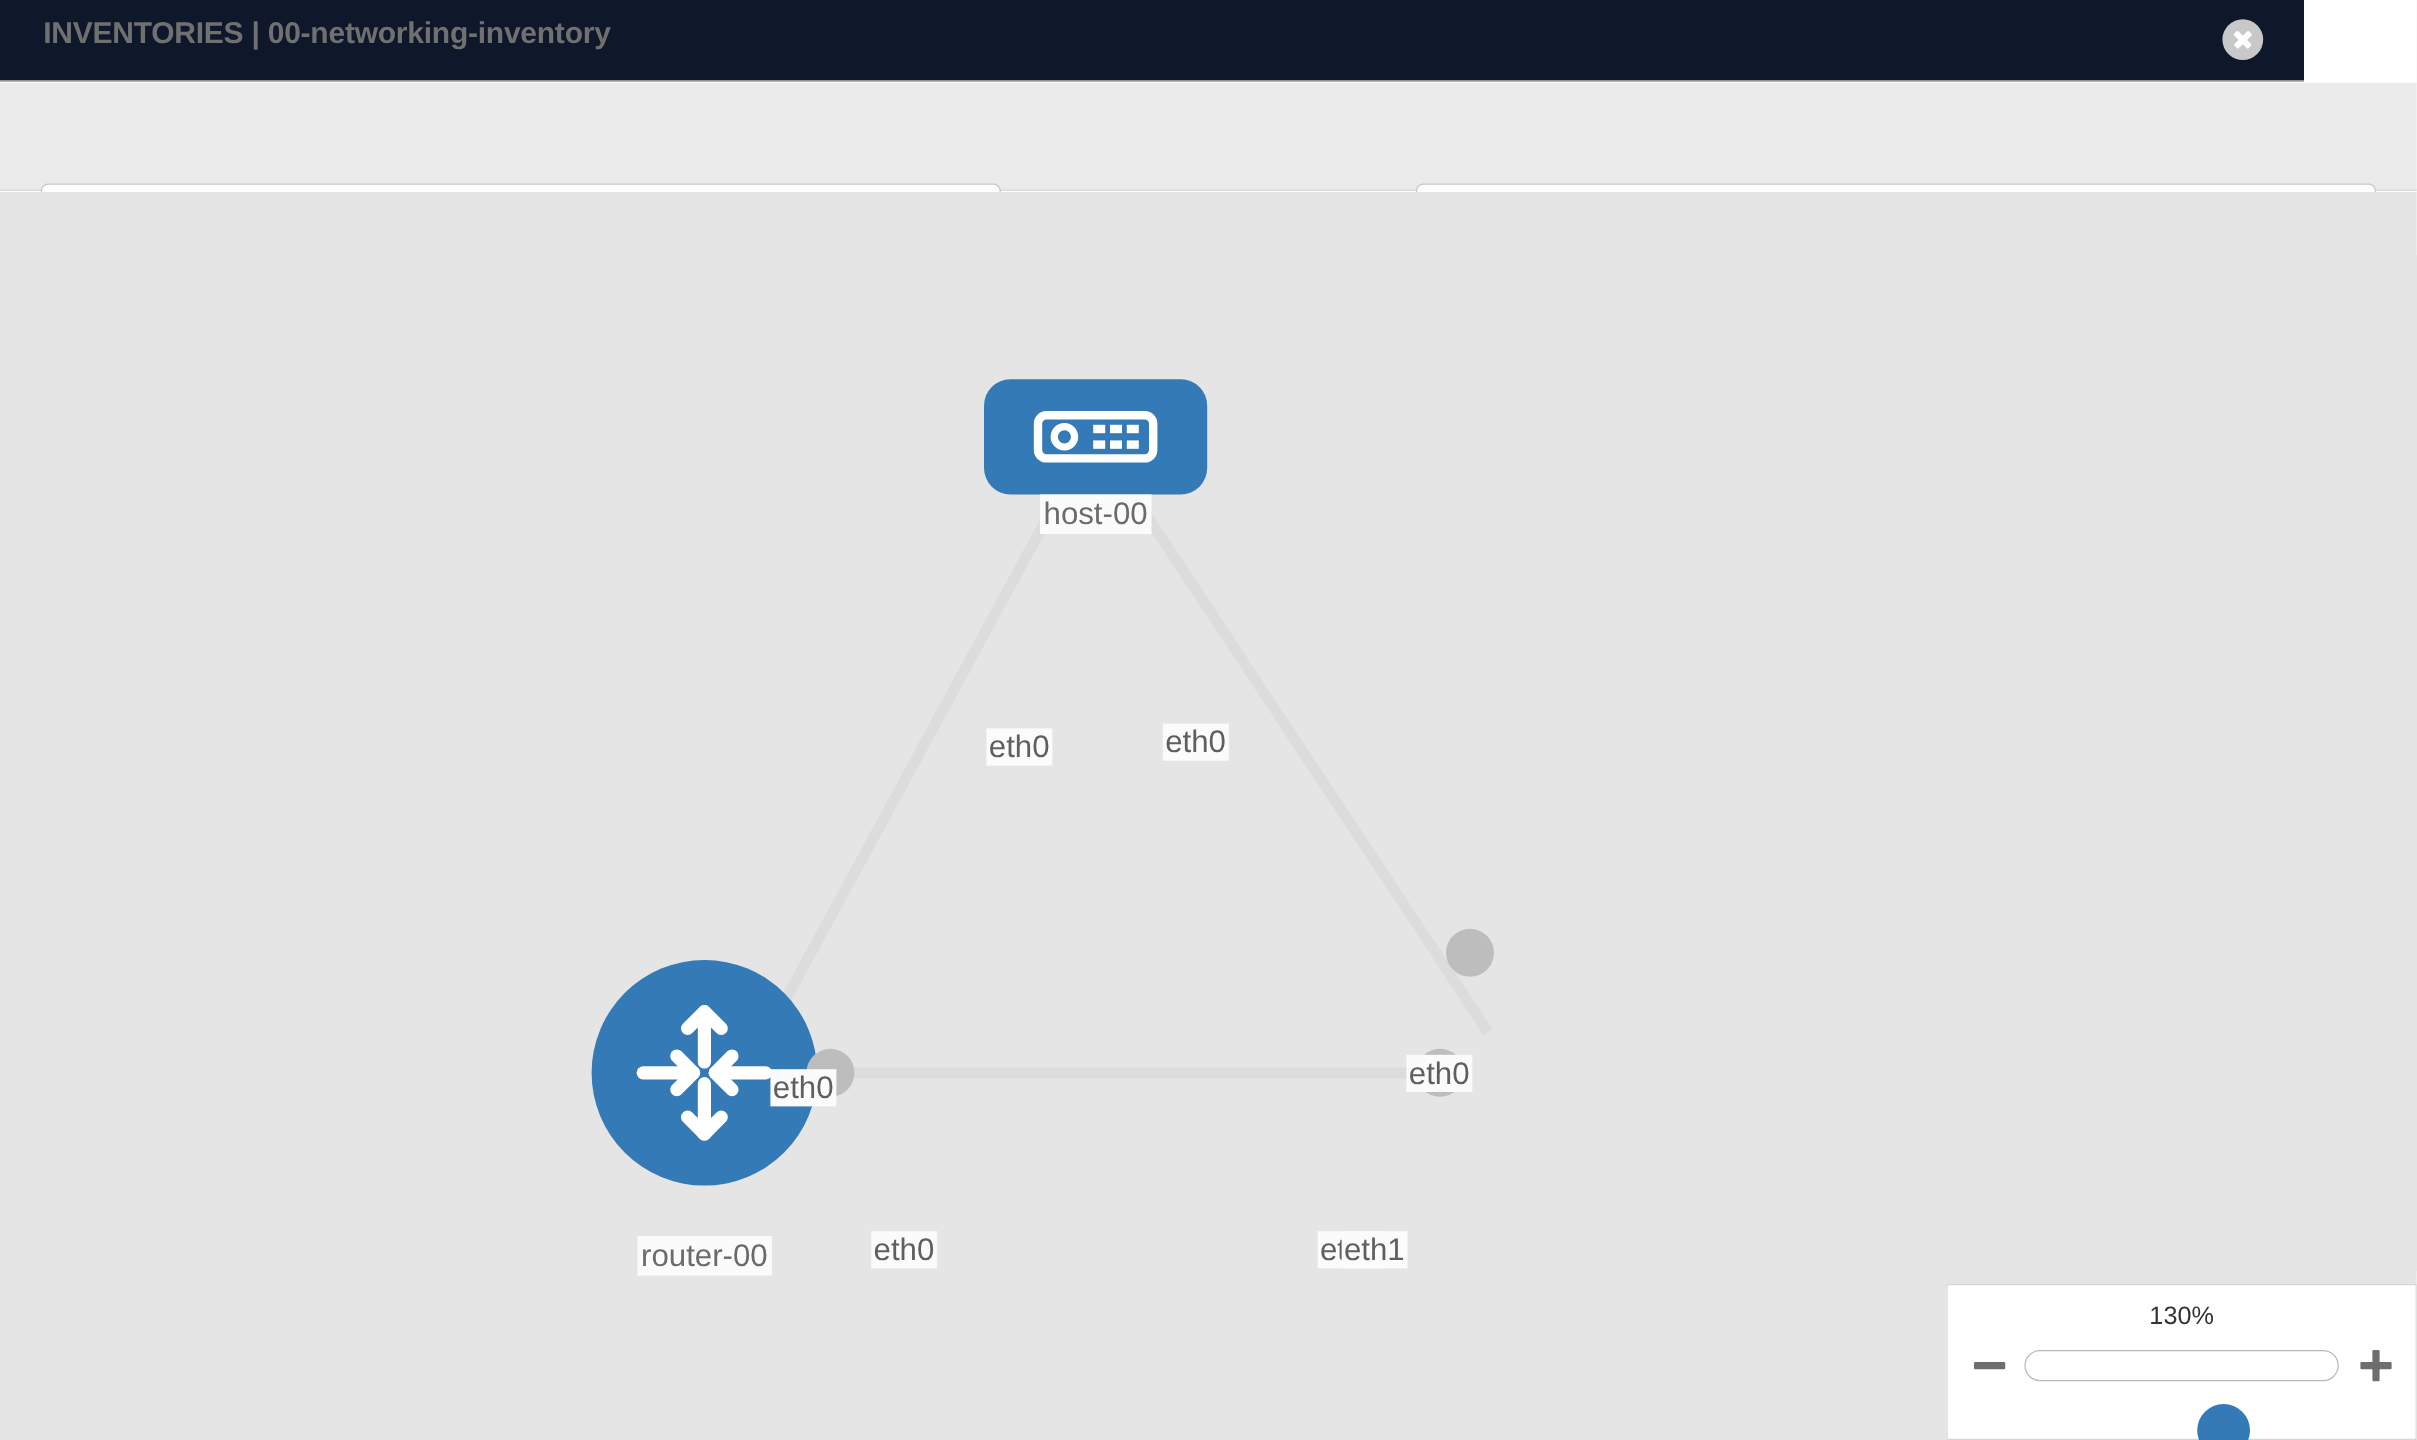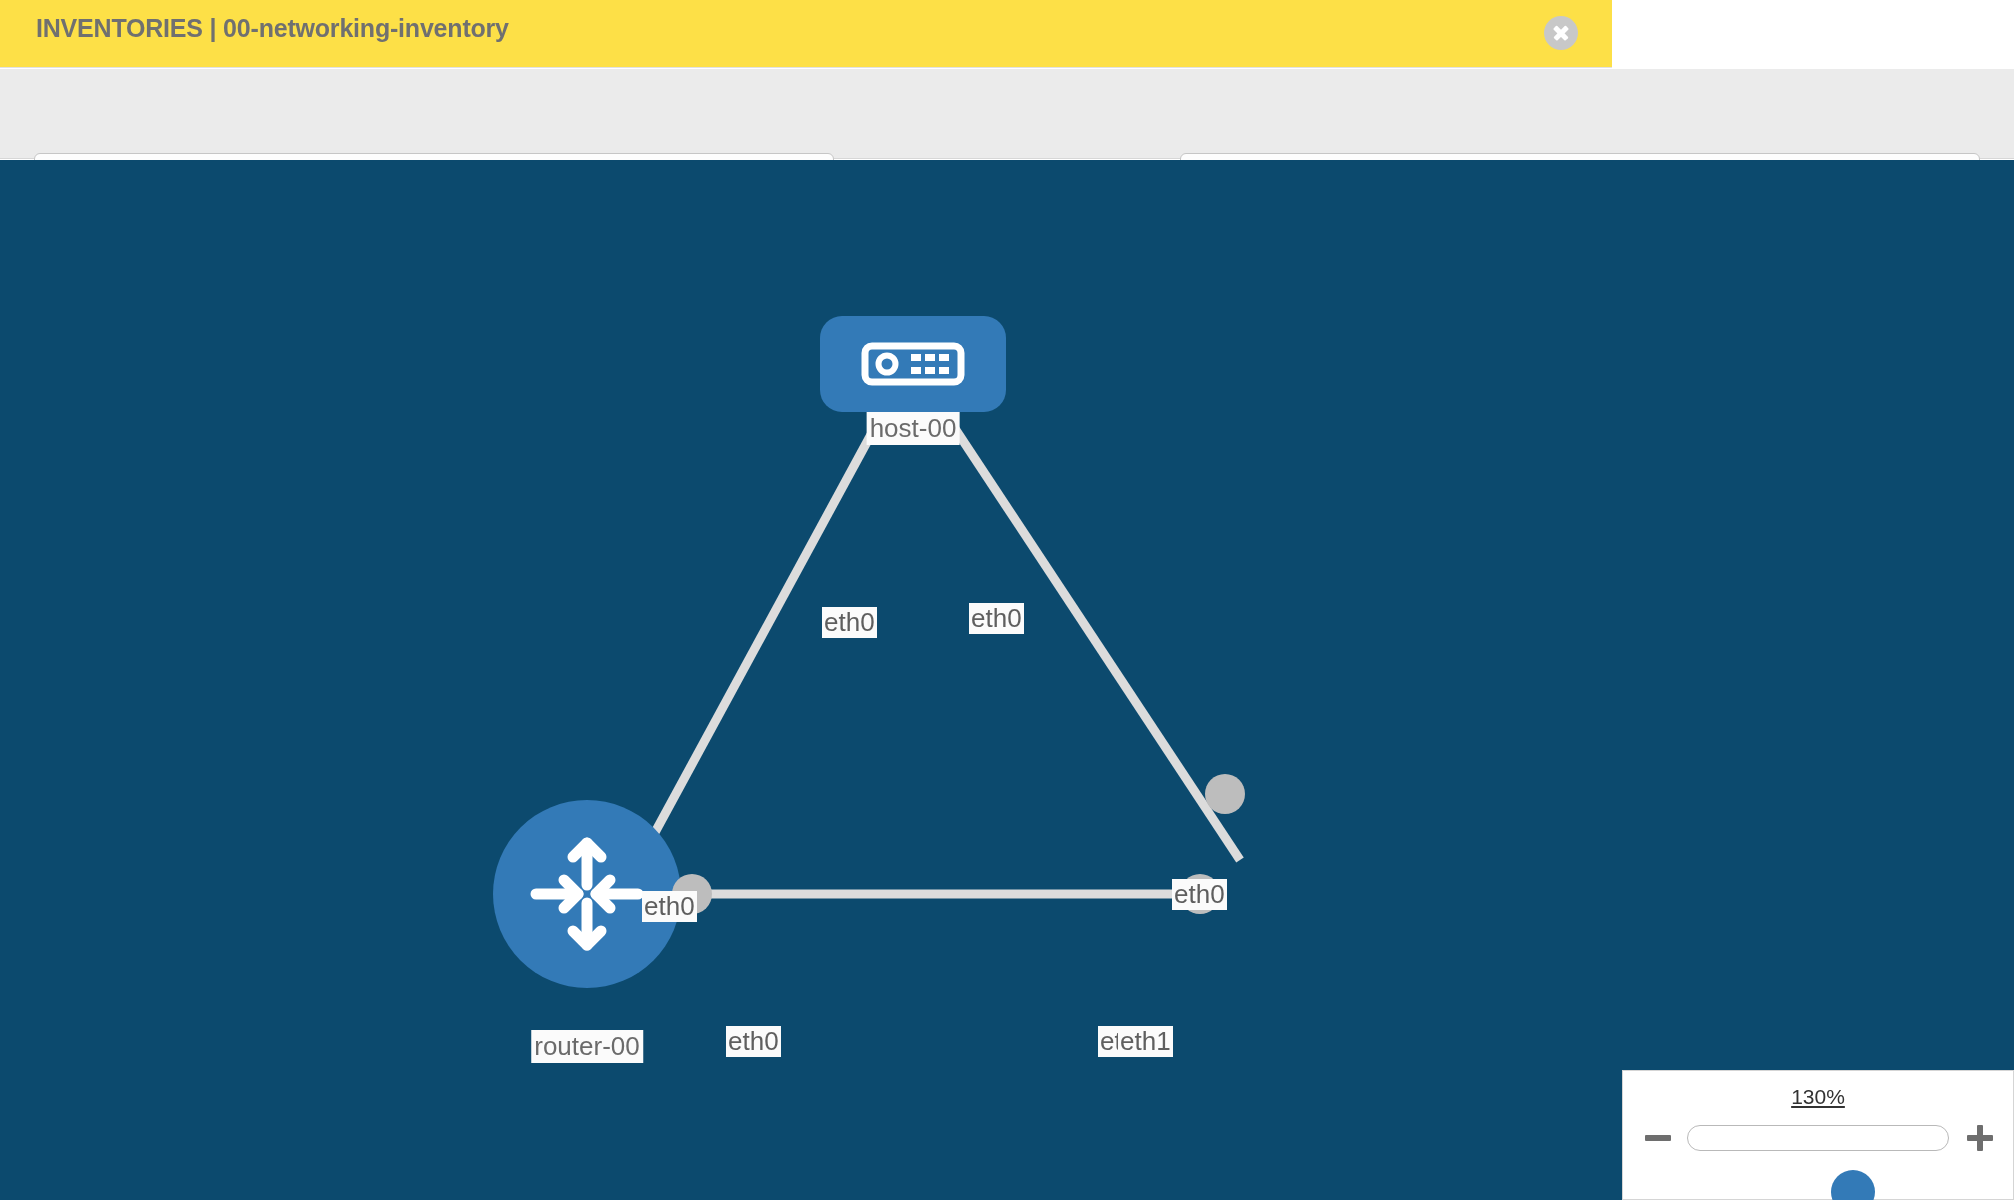--- a/index.html
+++ b/index.html
@@ -6,22 +6,22 @@
   html, body {
     width: 2014px; height: 1200px;
     font-family: "Liberation Sans", sans-serif;
     background: #f5f5f5;
     overflow: hidden;
   }
   .app { position: relative; width: 2014px; height: 1200px; background:#ffffff; }
 
   
   .header {
-    position: absolute; left:0; top:0; width:1612px; height:68px;
-    background:#fde047;
+    position: absolute; left:0; top:0; width:1920px; height:68px;
+    background:#0f172a;
     border-bottom: 1px solid #e1e1e1;
   }
   .page-title {
     position:absolute; left:36px; top:14px;
     font-size:25px; font-weight:bold; color:#707070;
     letter-spacing:-0.2px; white-space:nowrap;
   }
   .close-btn {
     position:absolute; right:34px; top:16px;
     width:34px; height:34px; border-radius:50%;
@@ -69,21 +69,21 @@
     background:#fdfdfd; border:1px solid #c6c6c6; border-radius:6px;
   }
   .search-box .label {
     position:absolute; left:20px; top:50%; transform:translateY(-50%);
     font-size:22px; color:#9a9a9a; letter-spacing:0.3px;
   }
 
   
   .canvas {
     position:absolute; left:0; top:160px; width:2014px; height:1040px;
-    background:#0c4a6e; overflow:hidden;
+    background:#e5e5e5; overflow:hidden;
   }
   .canvas svg.links { position:absolute; left:0; top:0; width:2014px; height:1040px; }
 
   .node { position:absolute; }
   .node .shape {
     position:absolute; left:0; top:0;
     background:#337ab7; display:flex; align-items:center; justify-content:center;
     cursor:pointer;
   }
   .node .shape svg { display:block; fill:#ffffff; }
@@ -117,21 +117,21 @@
     background:#fbfbfb; padding:0 2px; white-space:nowrap;text-align:center;
   }
 
   
   .zoom-panel {
     position:absolute; right:0; bottom:0; width:392px; height:130px;
     background:#ffffff; border:1px solid #d5d5d5;
   }
   .zoom-level {
     position:absolute; left:0; right:0; top:14px; text-align:center;
-    font-size:21px; color:#333333;text-decoration:underline;
+    font-size:21px; color:#333333;
   }
   .zoom-minus, .zoom-plus {
     position:absolute; top:52px; width:30px; height:30px; cursor:pointer;
   }
   .zoom-minus { left:20px; }
   .zoom-plus  { right:18px; }
   .zoom-minus::before, .zoom-plus::before, .zoom-plus::after {
     content:""; position:absolute; left:50%; top:50%;
     background:#6e6e6e; border-radius:1px; transform:translate(-50%,-50%);
   }

